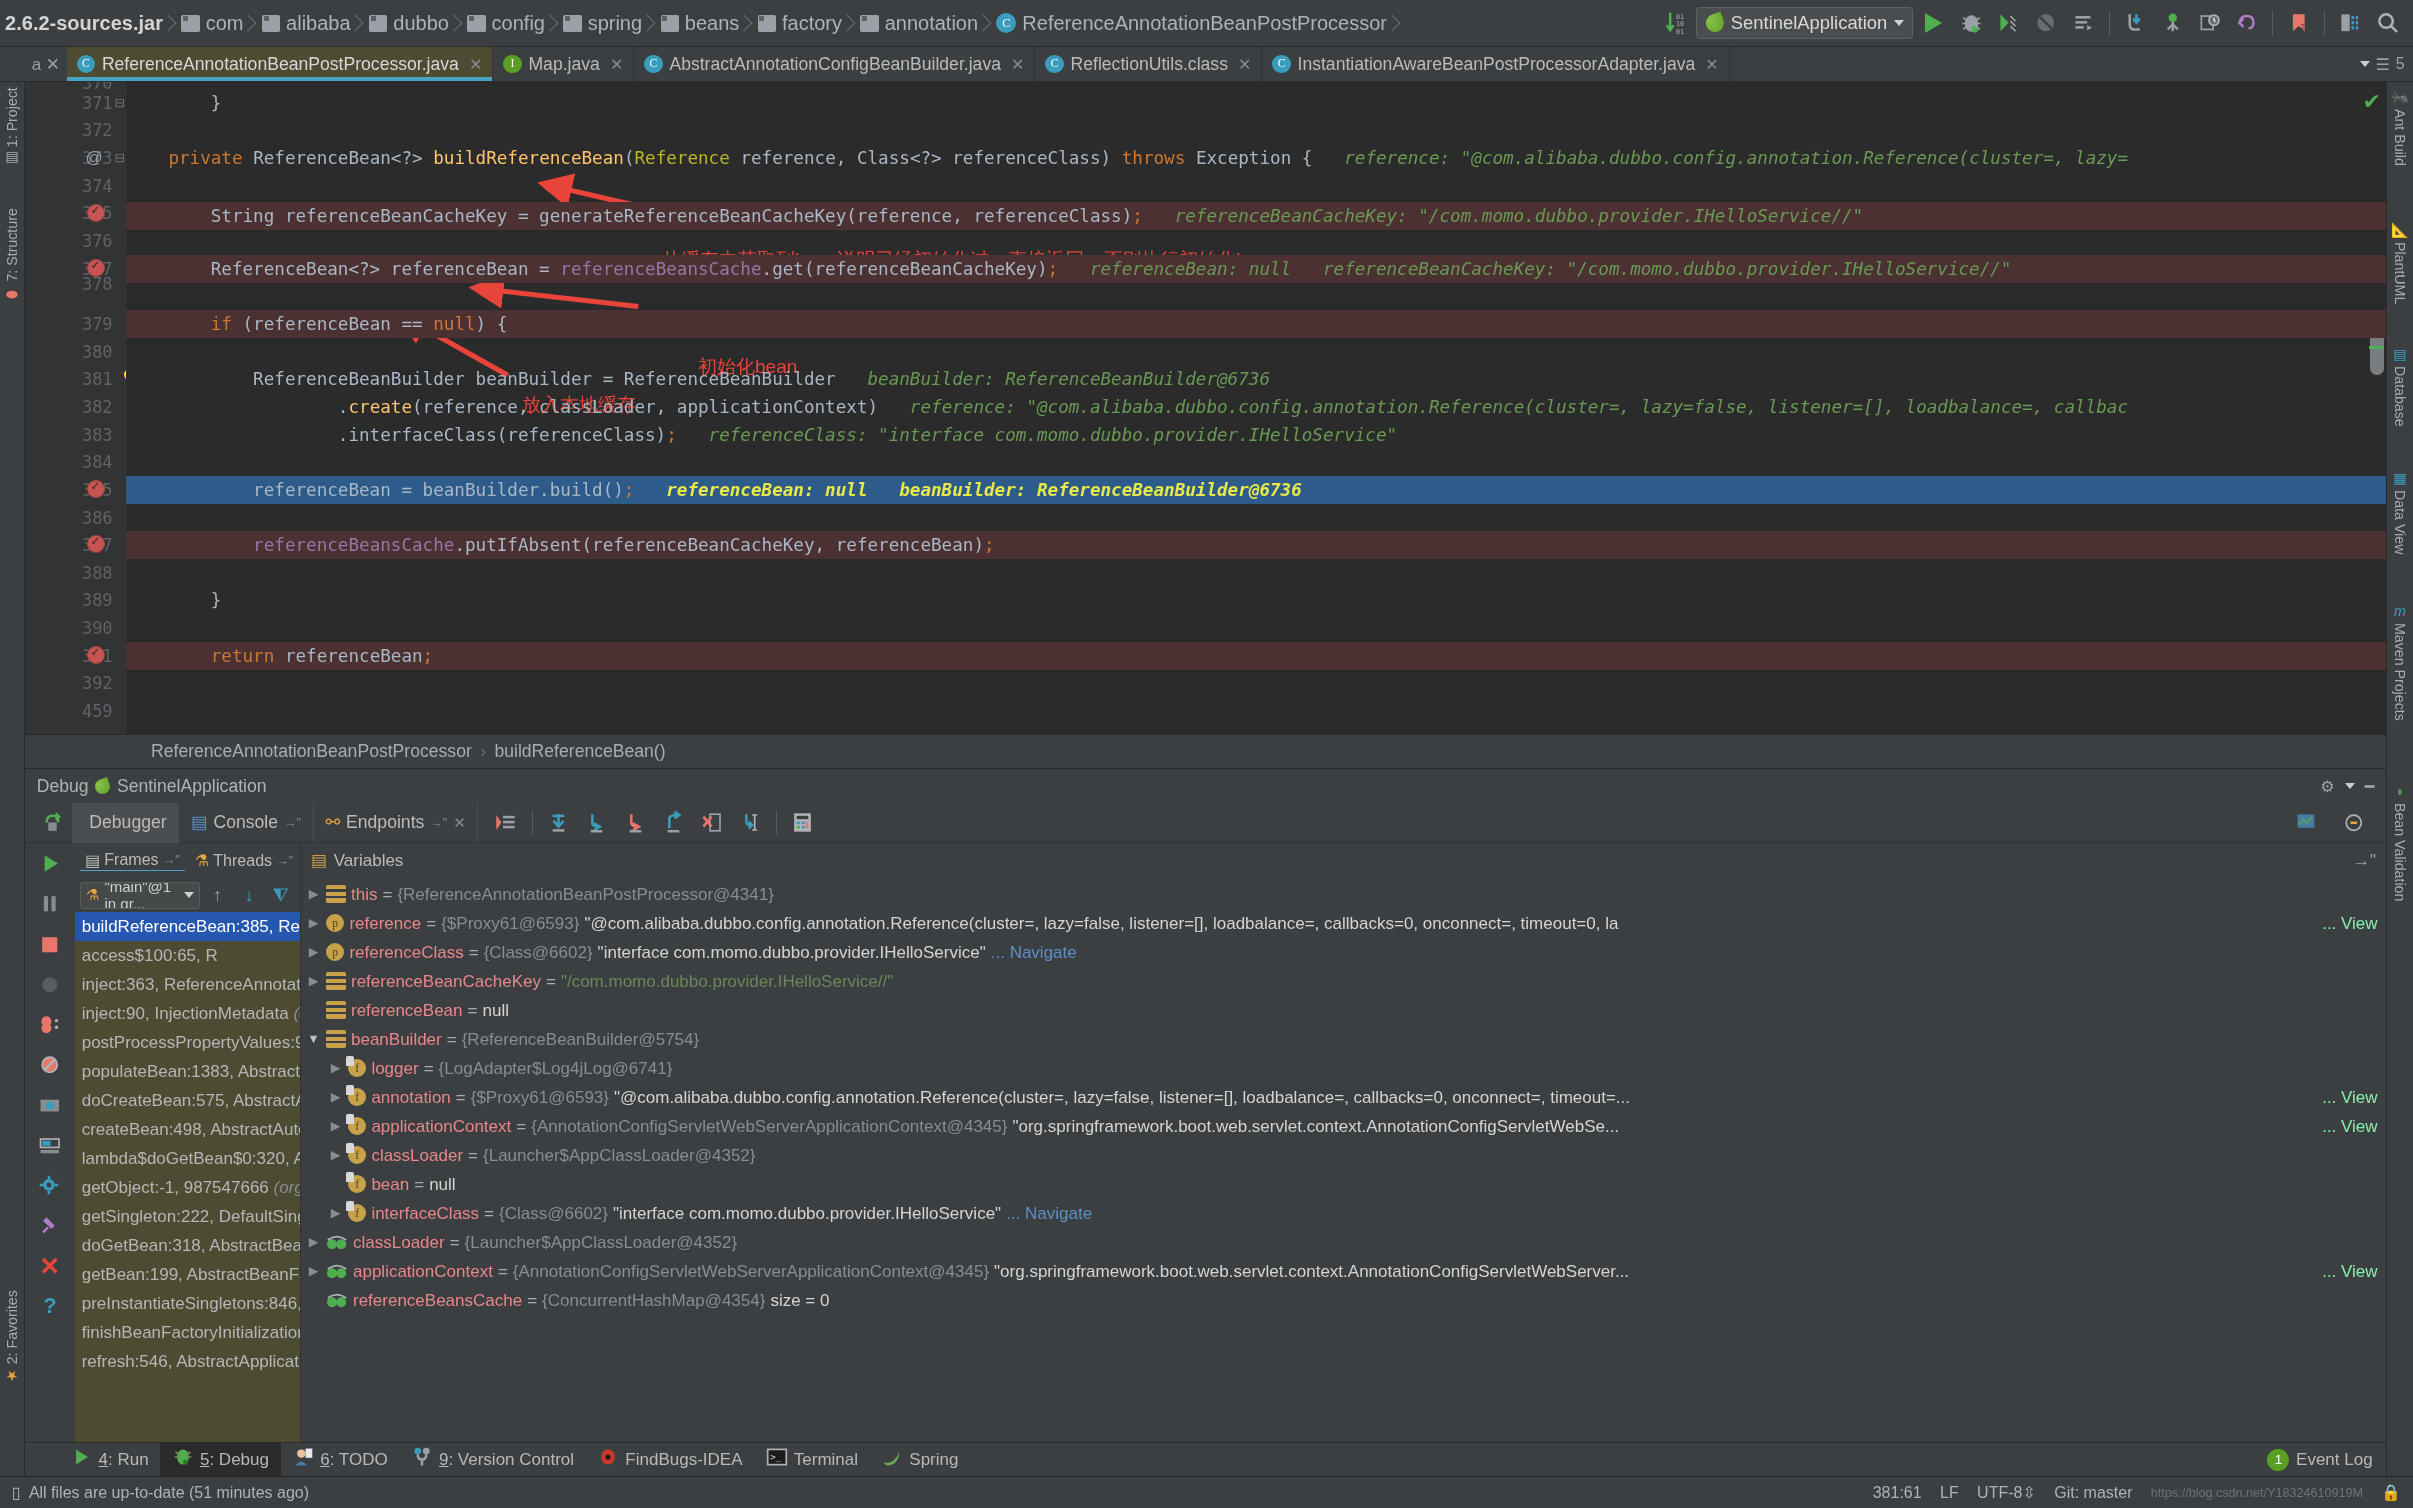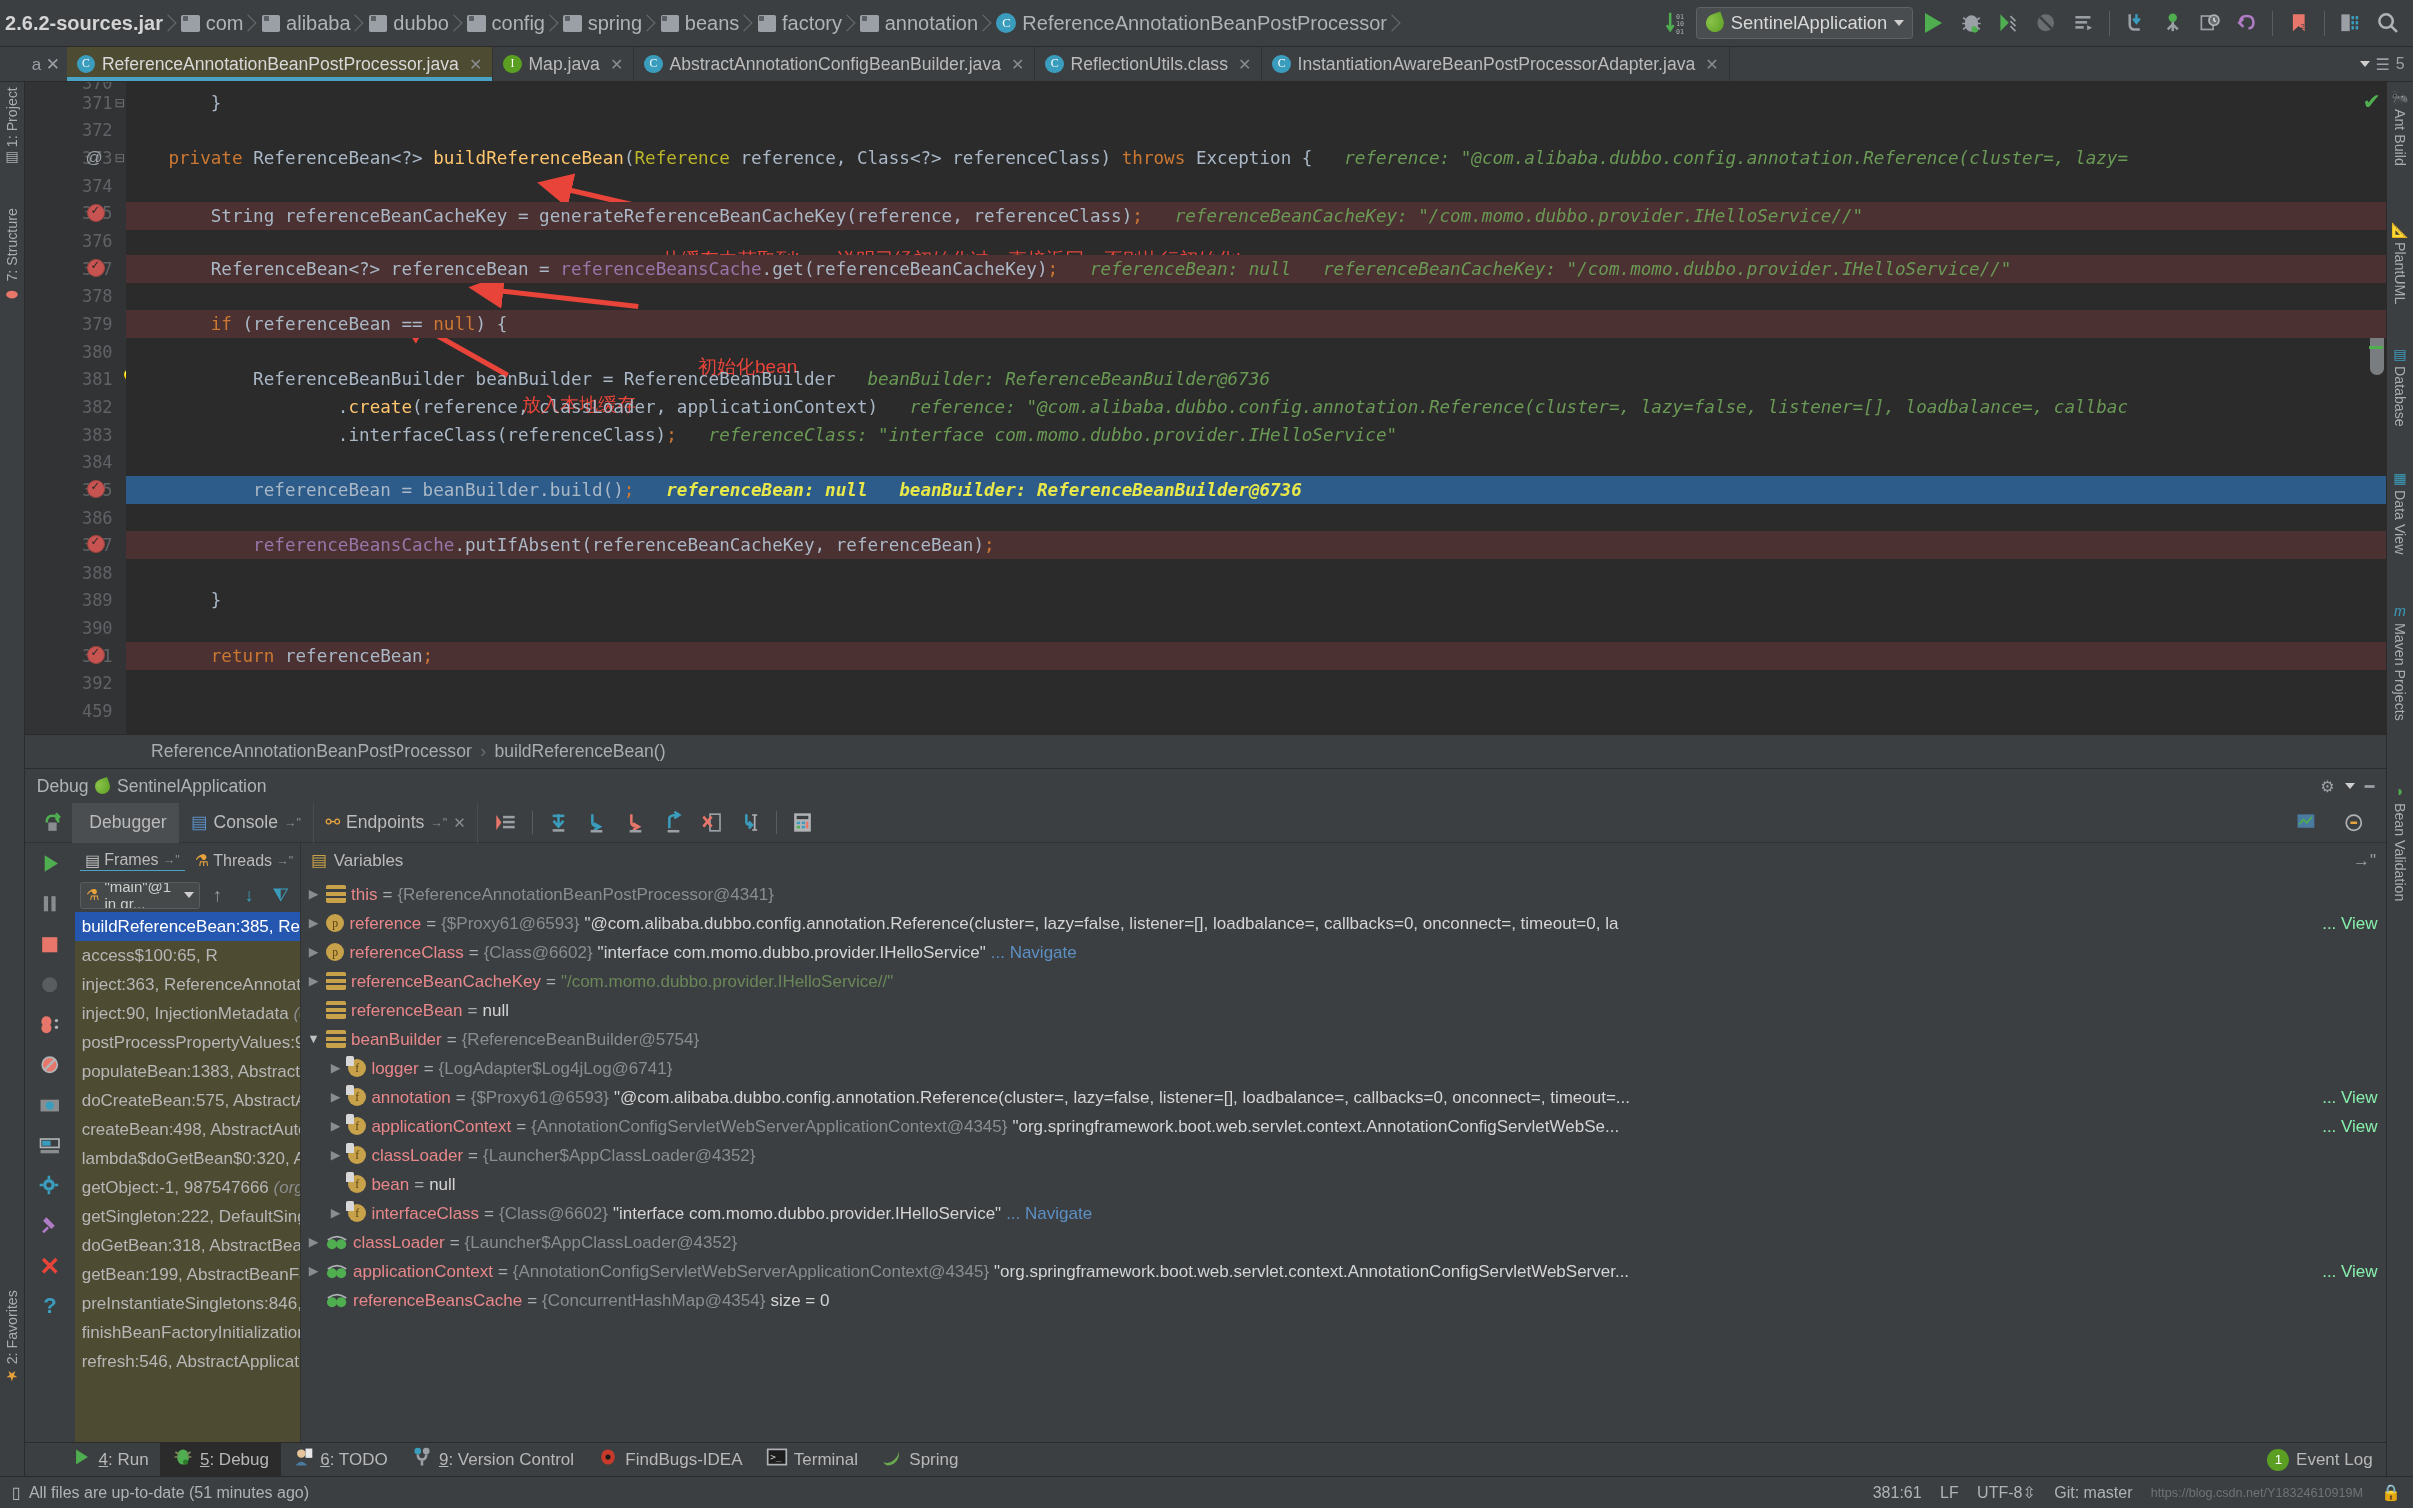--- a/index.html
+++ b/index.html
@@ -431,21 +431,21 @@
             <div class="ln" style="top: 34px;">372</div>
             <div class="ln" style="top: 62px;">373</div>
             <div style="position: absolute; left: 60px; width: 18.4px; text-align: center; color: rgb(154, 160, 166); font-size: 17px; line-height: 28px; top: 62px;">@</div>
             <div class="fold" style="top: 62px;">⊟</div>
             <div class="ln" style="top: 90px;">374</div>
             <div class="ln" style="top: 117px;">375</div>
             <div class="bp" style="top: 122px;"></div>
             <div class="ln" style="top: 145px;">376</div>
             <div class="ln" style="top: 173px;">377</div>
             <div class="bp" style="top: 177px;"></div>
-            <div class="ln" style="top: 200px;">378</div>
+            <div class="ln" style="top: 188px;">378</div>
             <div class="ln" style="top: 228px;">379</div>
             <div class="ln" style="top: 256px;">380</div>
             <div class="ln" style="top: 283px;">381</div>
             <div style="position: absolute; left: 94px; color: rgb(232, 200, 74); font-size: 18.4px; line-height: 28px; top: 283px;">💡</div>
             <div class="ln" style="top: 311px;">382</div>
             <div class="ln" style="top: 339px;">383</div>
             <div class="ln" style="top: 366px;">384</div>
             <div class="ln" style="top: 394px;">385</div>
             <div class="bp" style="top: 398px;"></div>
             <div class="ln" style="top: 422px;">386</div>

